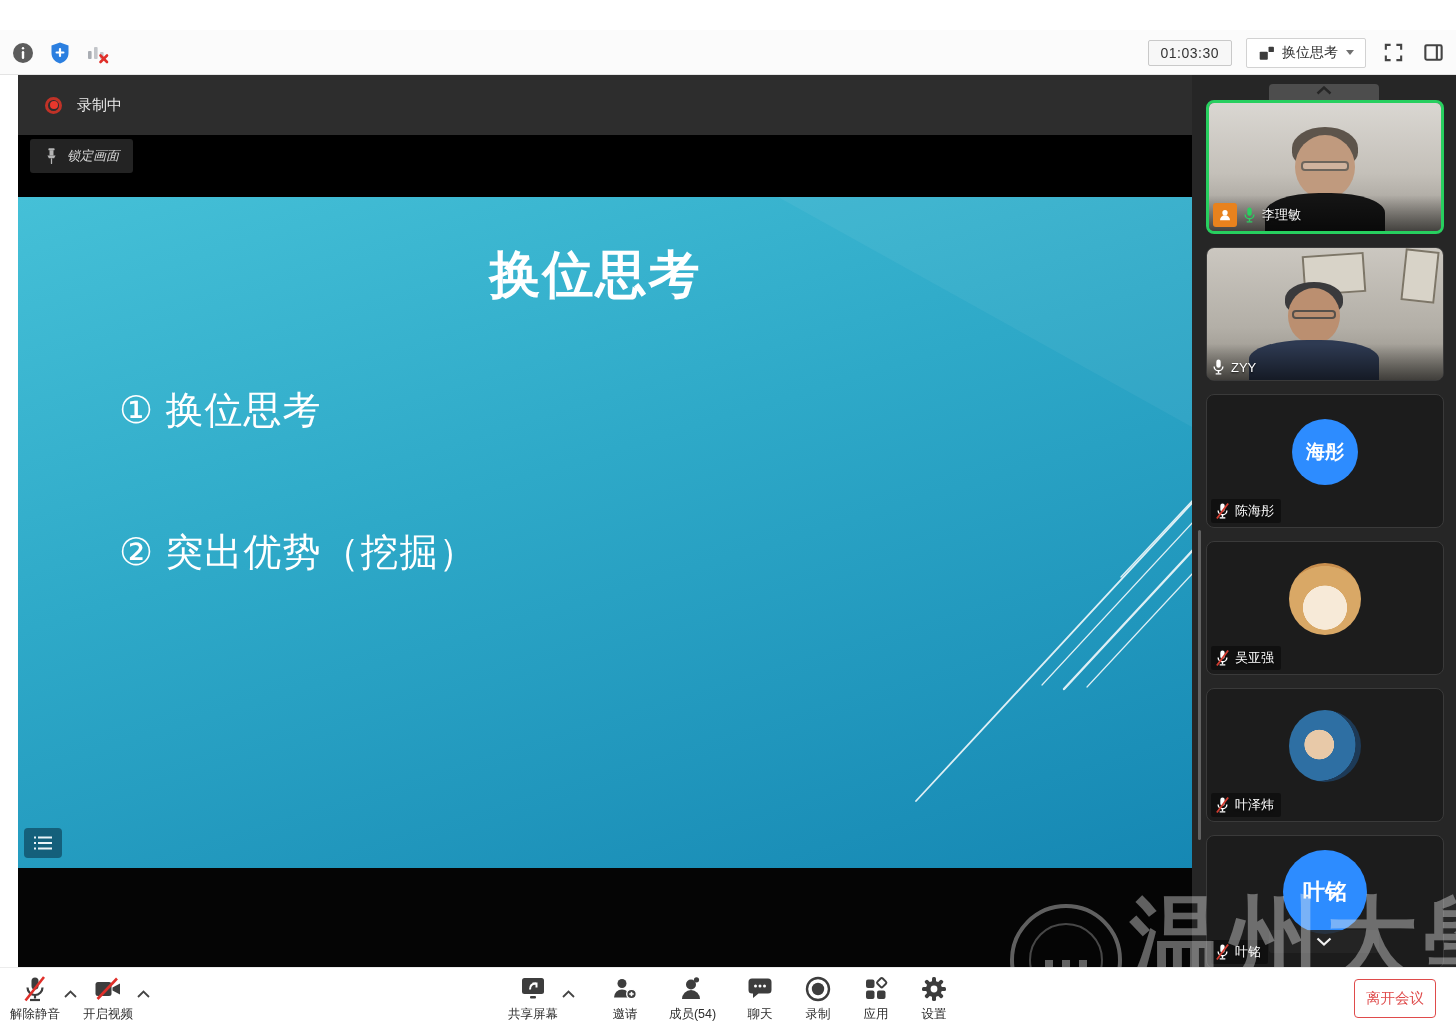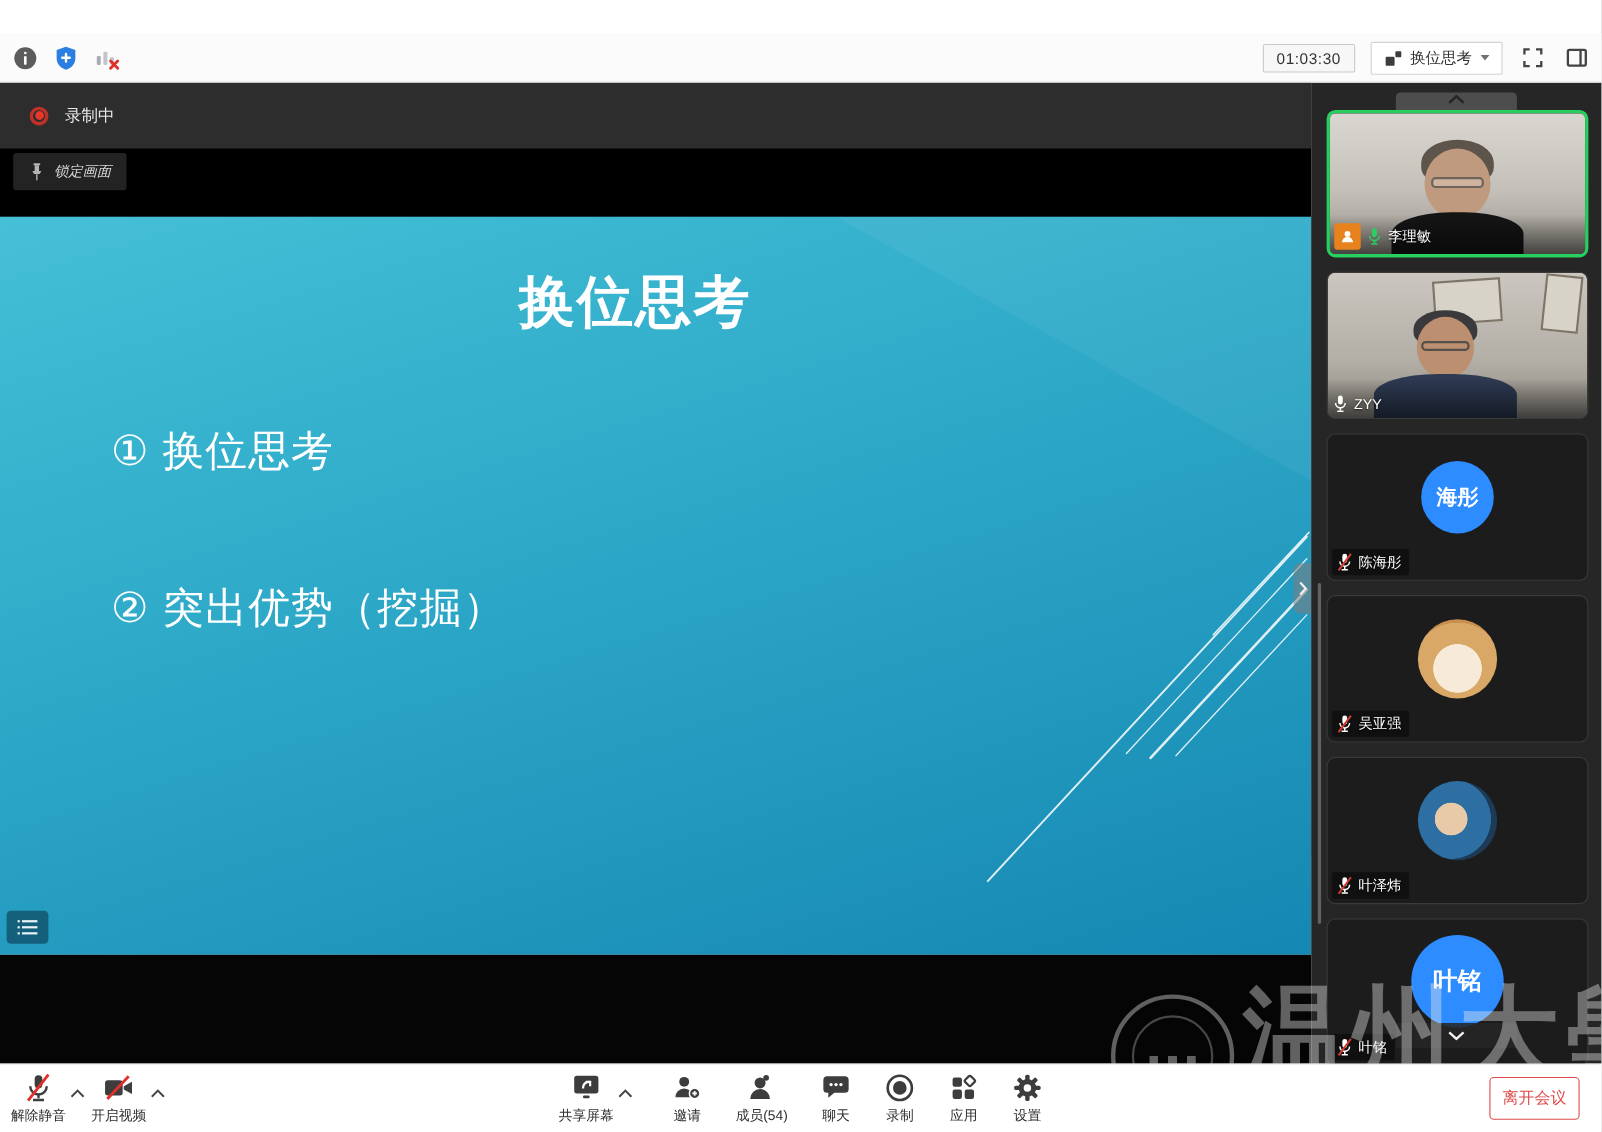--- a/index.html
+++ b/index.html
@@ -22,21 +22,21 @@
   .tb-left { position:absolute; left:10px; top:0; height:45px; display:flex; align-items:center; gap:11px; }
   .icon-btn { width:26px; height:26px; display:flex; align-items:center; justify-content:center;
               border-radius:4px; cursor:pointer; }
   .tb-right { position:absolute; right:10px; top:0; height:45px; display:flex; align-items:center; gap:14px; }
   .timer-box { border:1px solid #c9c9c9; background:#f7f7f7; border-radius:2px; padding:4px 12px;
                font-size:14px; color:#333; letter-spacing:.5px; }
   .view-btn { display:flex; align-items:center; gap:7px; border:1px solid #d2d2d2; background:#fff;
               border-radius:2px; padding:5px 10px; font-size:14px; color:#333; }
 
   
-  .stage { position:absolute; top:75px; left:0; width:1192px; height:704px; background:#000; }
+  .stage { position:absolute; top:75px; left:18px; width:1192px; height:704px; background:#000; }
   .rec-bar { position:absolute; top:0; left:0; width:1192px; height:60px; background:#2d2d2d;
              display:flex; align-items:center; }
   .rec-dot { width:17px; height:17px; border-radius:50%; border:3px solid #c03227; margin-left:27px;
              display:flex; align-items:center; justify-content:center; }
   .rec-dot i { width:8px; height:8px; border-radius:50%; background:#e8372c; display:block; }
   .rec-label { color:#e8e8e8; font-size:15px; margin-left:15px; }
   .pin-btn { position:absolute; top:64px; left:12px; height:34px; background:#232323; border-radius:3px;
              display:flex; align-items:center; gap:8px; padding:0 14px; cursor:pointer; }
   .pin-btn span { color:#d8d8d8; font-size:13px;font-style:italic; }
 

